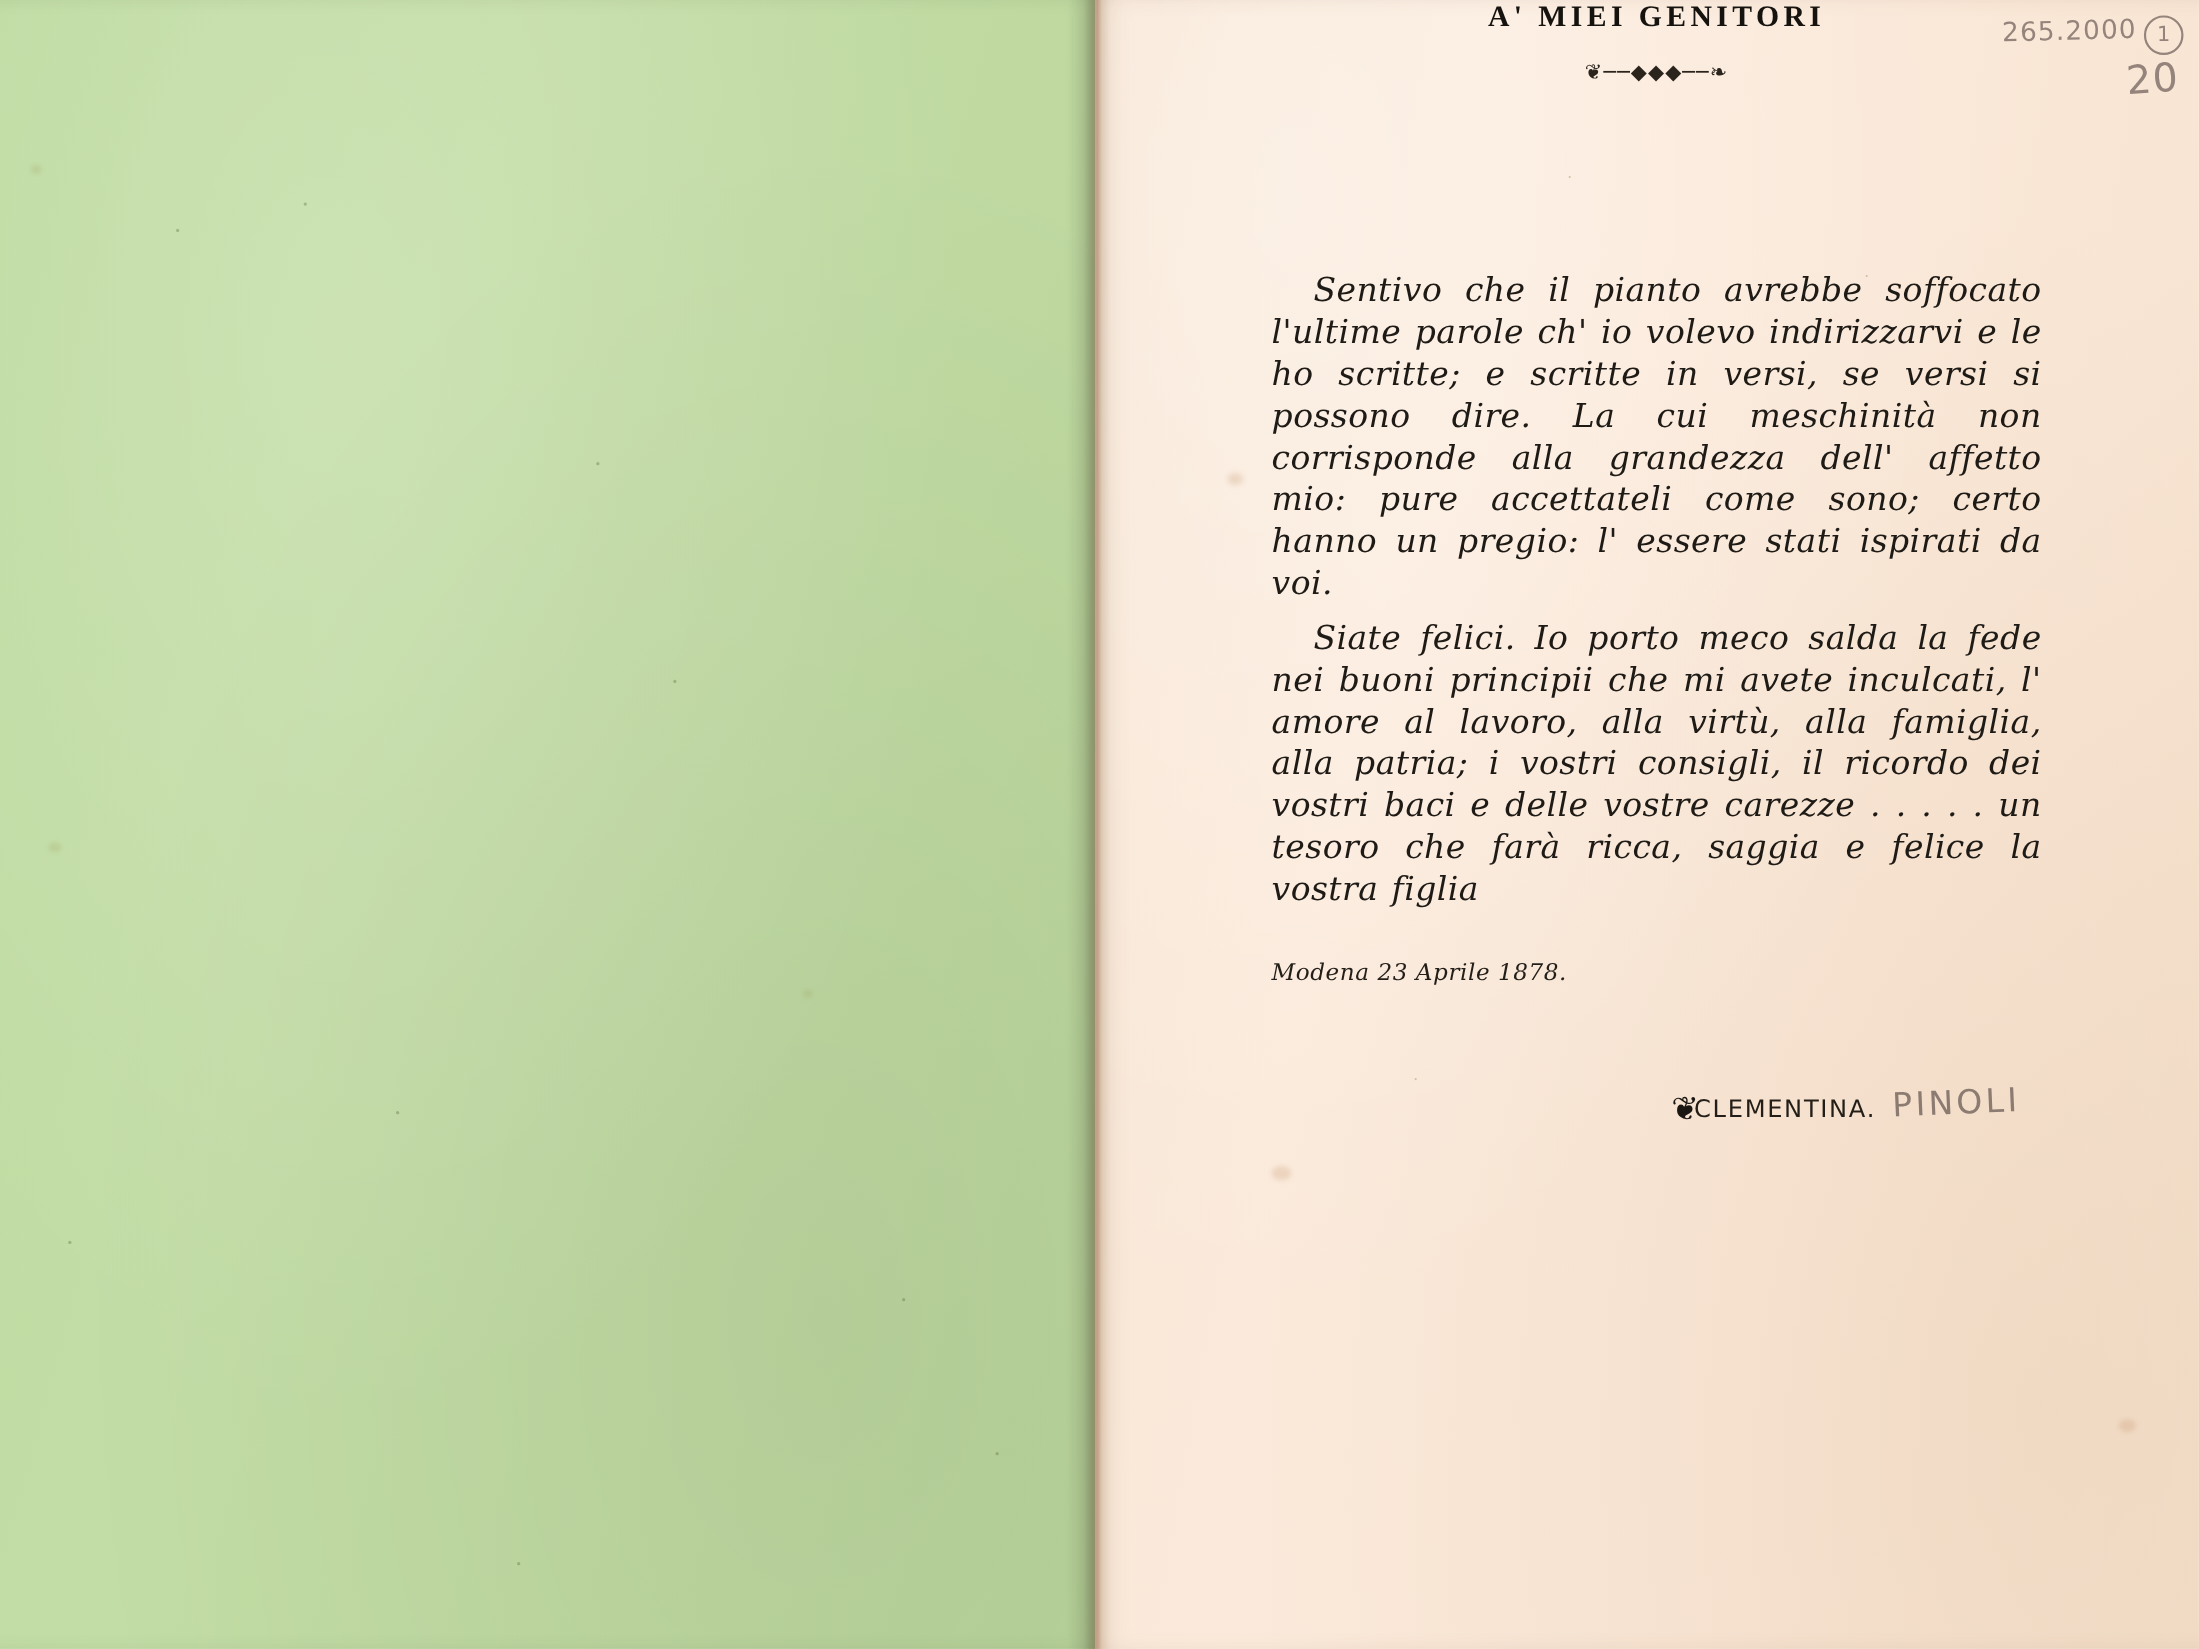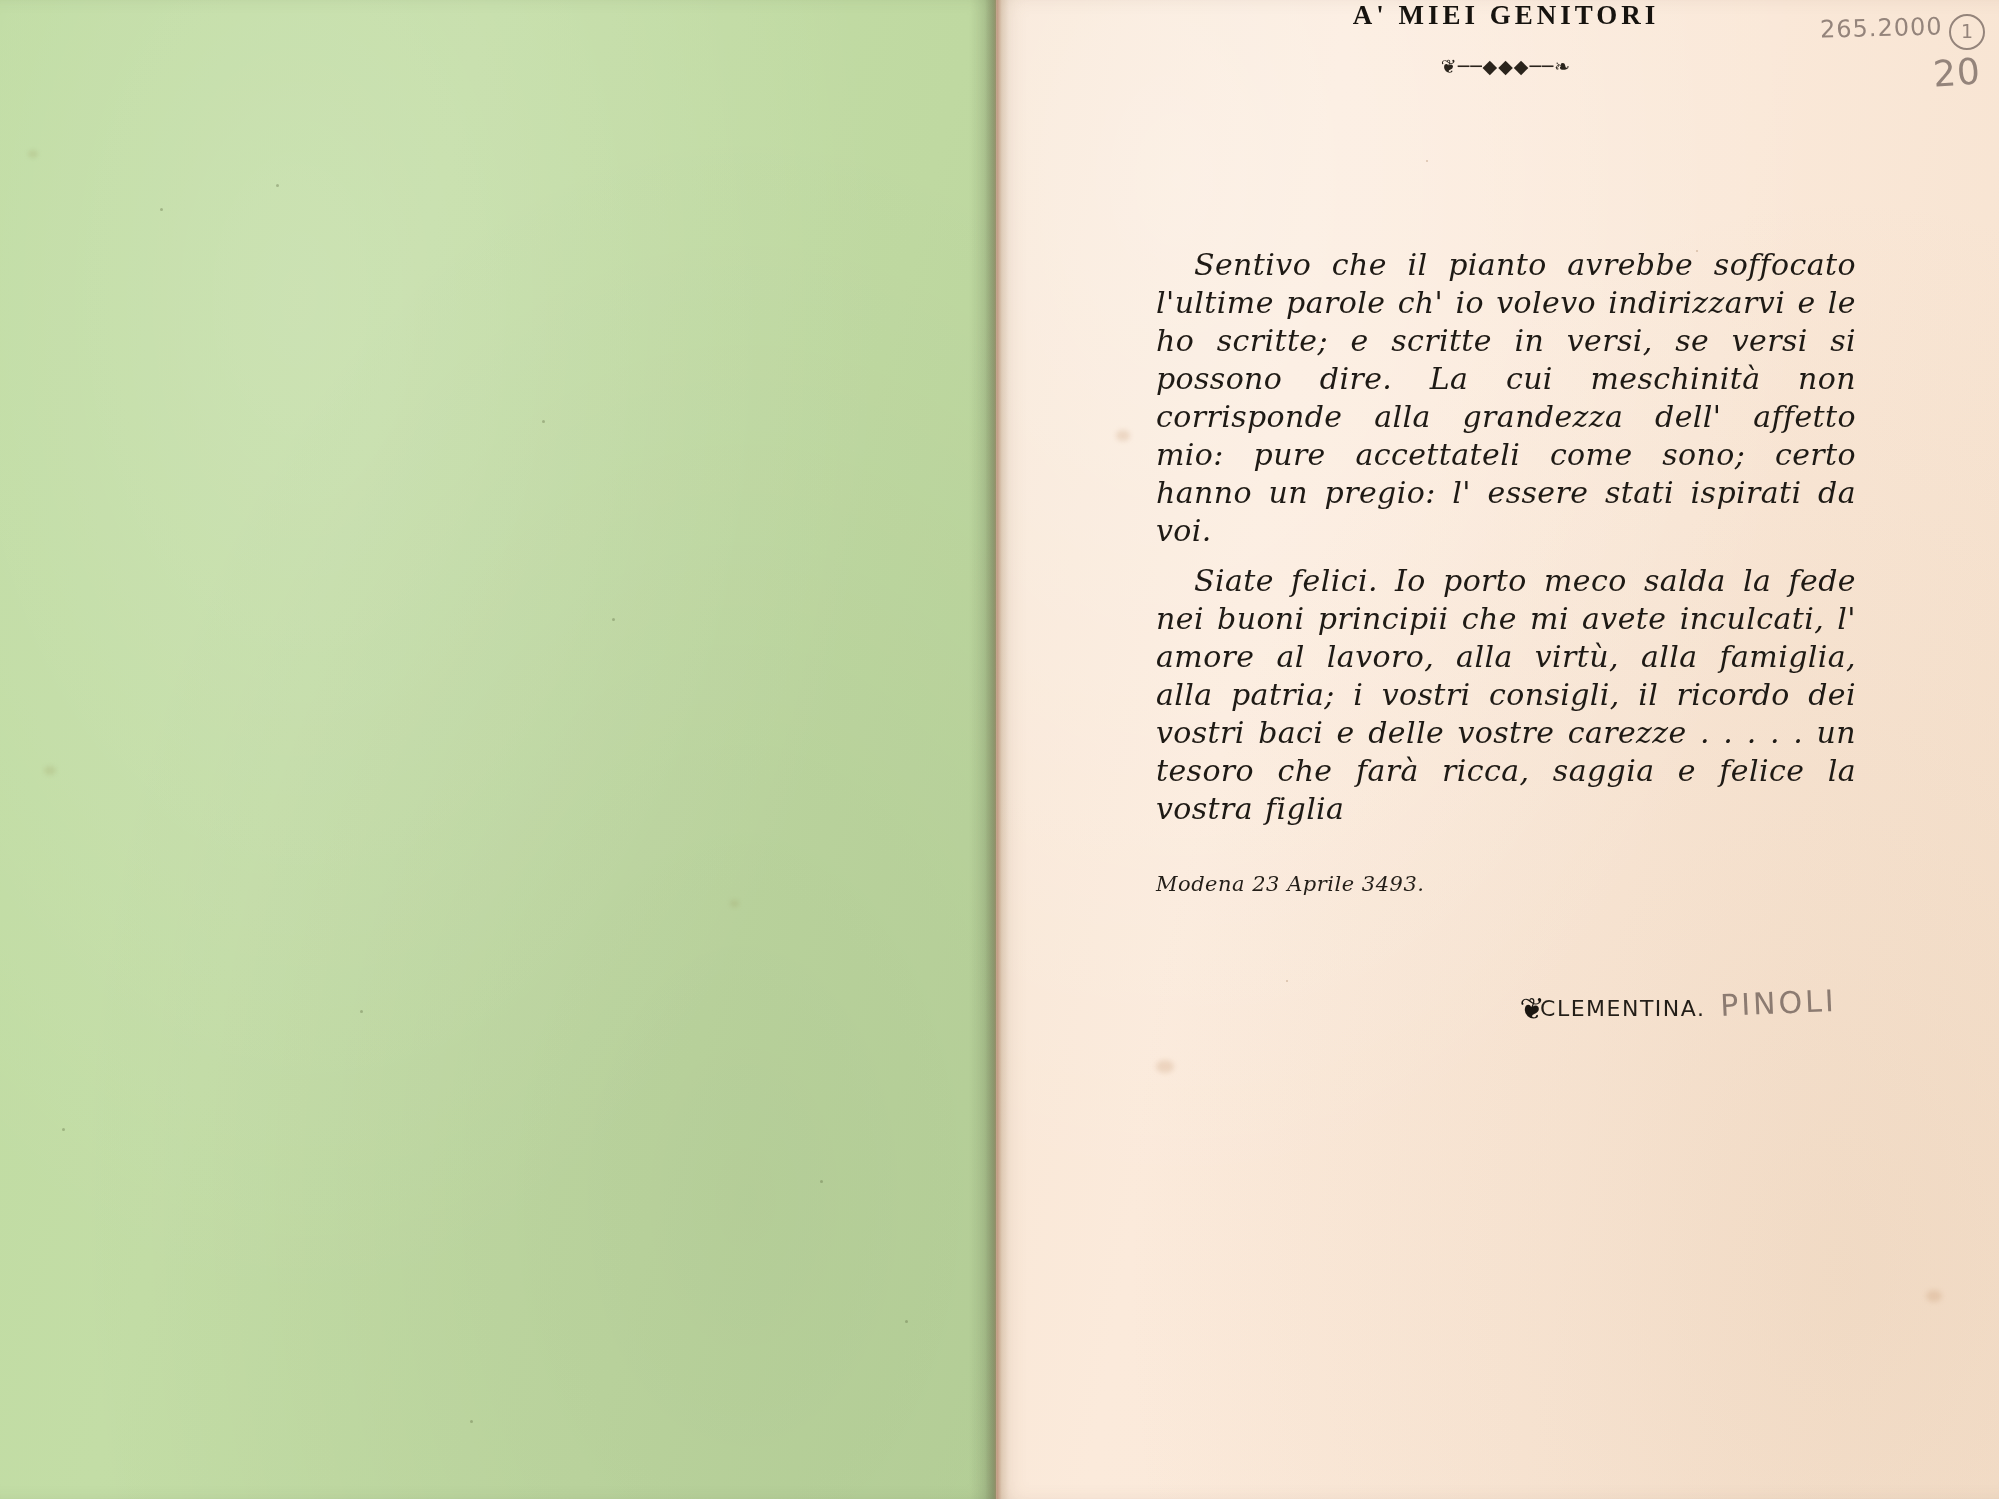--- a/index.html
+++ b/index.html
@@ -257,21 +257,21 @@
 
       <h1 class="doc-title">A' MIEI GENITORI</h1>
 
       <div class="ornament">❦──◆◆◆──❧</div>
 
       <div class="body-block">
         <p class="para">Sentivo che il pianto avrebbe soffocato l'ultime parole ch' io volevo indirizzarvi e le ho scritte; e scritte in versi, se versi si possono dire. La cui meschinità non corrisponde alla grandezza dell' affetto mio: pure accettateli come sono; certo hanno un pregio: l' essere stati ispirati da voi.</p>
         <p class="para">Siate felici. Io porto meco salda la fede nei buoni principii che mi avete inculcati, l' amore al lavoro, alla virtù, alla famiglia, alla patria; i vostri consigli, il ricordo dei vostri baci e delle vostre carezze . . . . . un tesoro che farà ricca, saggia e felice la vostra figlia</p>
       </div>
 
-      <div class="colophon">Modena 23 Aprile 3493.</div>
+      <div class="colophon">Modena 23 Aprile 1878.</div>
 
       <div class="signature-row">
         <span class="printed-signature">
           <span class="drop-ornament">❦</span><span>CLEMENTINA.</span>
         </span>
         <span class="hand-signature">PINOLI</span>
       </div>
 
     </div>
   </div>

